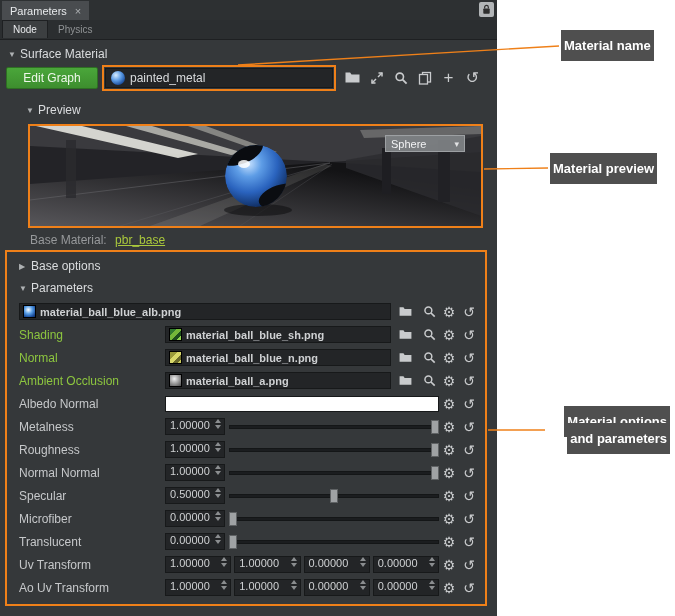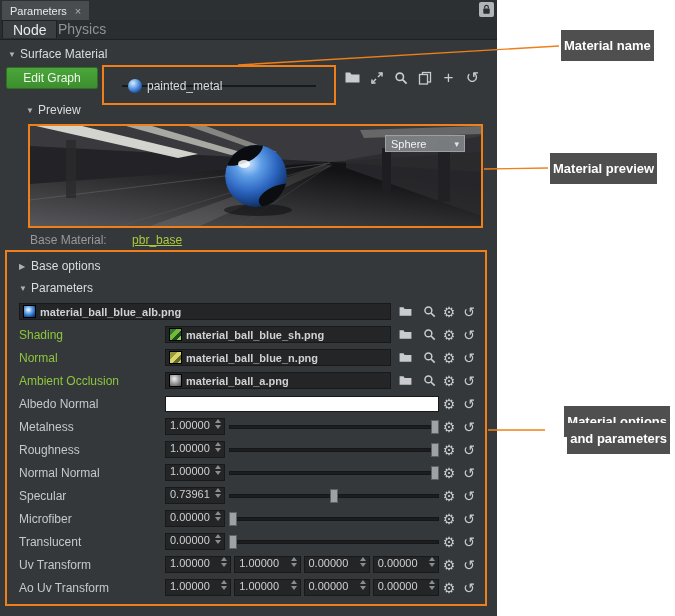--- a/index.html
+++ b/index.html
@@ -9,57 +9,57 @@
   
   .panel { position:absolute; left:0; top:0; width:497px; height:616px; background:#35383a; }
 
   .titlebar { position:absolute; left:0; top:0; width:497px; height:20px; background:#2d3032; }
   .win-tab { position:absolute; left:2px; top:1px; height:19px; background:#494c4f; display:flex; align-items:center; gap:8px; padding:0 8px; }
   .win-tab-label { font-size:11px; color:#e8eaec; }
   .win-close { font-size:11px; color:#aeb1b3; cursor:default; }
   .lock-btn { position:absolute; right:3px; top:2px; width:15px; height:15px; background:#b2b5b7; border-radius:2px; display:flex; align-items:center; justify-content:center; }
 
   .tabbar { position:absolute; left:0; top:20px; width:497px; height:20px; background:#2b2e30; border-bottom:1px solid #1e2022; }
-  .tab { position:absolute; top:0; height:18px; display:flex; align-items:center; padding:0 10px; font-size:14px; color:#909395; }
+  .tab { position:absolute; top:0; height:18px; display:flex; align-items:center; padding:0 10px; font-size:10px; color:#909395; }
   .tab.active { background:#3c3f41; color:#e8eaec; border:1px solid #1e2022; border-bottom:none; }
   .tab-node { left:2px; }
   .tab-physics { left:48px; }
 
   .body { position:absolute; left:0; top:40px; width:497px; height:576px; background:#35383a; }
 
   .sec-head { display:flex; align-items:center; font-size:12px; color:#dadcde; }
   .sec-head.abs { position:absolute; height:18px; }
   .arr { font-size:8px; color:#aeb1b3; width:12px; flex:0 0 12px; }
 
   .surf-head { left:8px; top:5px; }
   .prev-head { left:26px; top:61px; }
 
   
   .mat-row { position:absolute; left:0; top:25px; width:497px; height:28px; }
   .edit-graph { position:absolute; left:6px; top:2px; width:92px; height:22px; background:linear-gradient(#4aa63a,#3d8e2e); border:1px solid #2e6f23; border-radius:2px; color:#eef7ea; font-size:12px; display:flex; align-items:center; justify-content:center; cursor:default; }
   .hl { border:2px solid #ef8019; }
-  .mat-wrap { position:absolute; left:102px; top:0; width:234px; height:26px; padding:18px; }
+  .mat-wrap { position:absolute; left:102px; top:0; width:234px; height:26px; padding:1px; }
   .mat-field { width:100%; height:100%; background:#232527; border:1px solid #17191a; display:flex; align-items:center; gap:5px; padding:0 5px; }
   .mat-ball { width:14px; height:14px; flex:0 0 14px; border-radius:50%; background:radial-gradient(circle at 35% 30%, #d7ecff, #5d9ce5 40%, #1c4f9e 75%, #0a2450); }
   .mat-name { font-size:12px; color:#d8dadc; white-space:nowrap; }
   .tool-icons { position:absolute; left:342px; top:2px; display:flex; gap:3px; }
   .ibtn { display:flex; align-items:center; justify-content:center; color:#c9cbcd; }
   .ibtn.big { width:21px; height:21px; }
   .glyph { font-size:14px; line-height:1; }
   .glyph.big-g { font-size:16px; }
   .plus-g { font-size:17px; }
 
   
   .preview-box { position:absolute; left:28px; top:84px; width:455px; height:104px; background:#0c0c0e; }
   .scene { display:block; }
   .shape-dd { position:absolute; top:9px; right:16px; width:80px; height:17px; background:rgba(128,131,134,0.92); border:1px solid #9da0a3; display:flex; align-items:center; justify-content:space-between; padding:0 5px; font-size:11px; color:#f2f3f4; }
   .dd-arr { font-size:9px; color:#e2e3e4; }
 
   .base-mat { position:absolute; left:30px; top:193px; font-size:12px; color:#97999b; }
-  .base-mat-link { color:#aac93c; text-decoration:underline; margin-left:22px; cursor:default; }
+  .base-mat-link { color:#aac93c; text-decoration:underline; margin-left:5px; cursor:default; }
 
   
   .opt-box { position:absolute; left:5px; top:210px; width:482px; height:356px; padding-top:4px; }
   .sec-head.flow { height:20px; margin-left:12px; margin-bottom:2px; }
   .rows { margin-top:2px; }
 
   .prow { display:flex; align-items:center; height:23px; padding-left:12px; padding-right:6px; }
   .plabel { flex:0 0 146px; width:146px; font-size:12px; color:#c6c8ca; white-space:nowrap; overflow:hidden; }
   .plabel.green { color:#8dc63f; }
   .pmid { flex:1; display:flex; align-items:center; gap:4px; min-width:0; }
@@ -384,21 +384,21 @@
               </div>
             </div>
             <span class="ibtn colbtn glyph">⚙</span>
             <span class="ibtn colbtn glyph">↺</span>
           </div>
 
           <div class="prow">
             <span class="plabel">Specular</span>
             <div class="pmid">
               <div class="spin">
-                <span class="spinval">0.73961</span>
+                <span class="spinval">0.50000</span>
                 <span class="spinarrows"></span>
               </div>
               <div class="slider">
                 <div class="strack"></div>
                 <div class="shandle" style="left: calc(50% - 4px);"></div>
               </div>
             </div>
             <span class="ibtn colbtn glyph">⚙</span>
             <span class="ibtn colbtn glyph">↺</span>
           </div>

